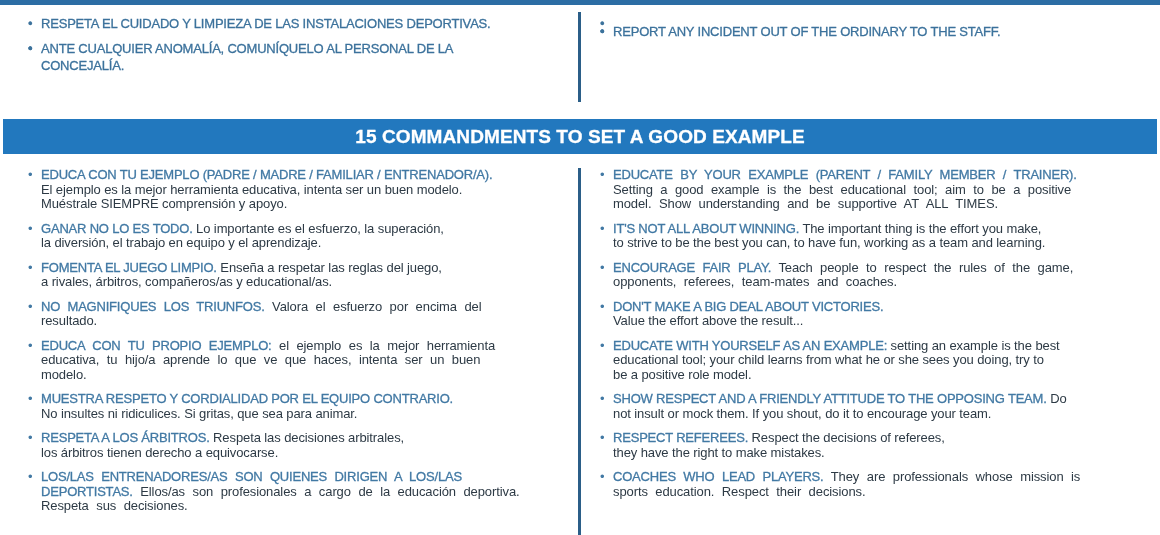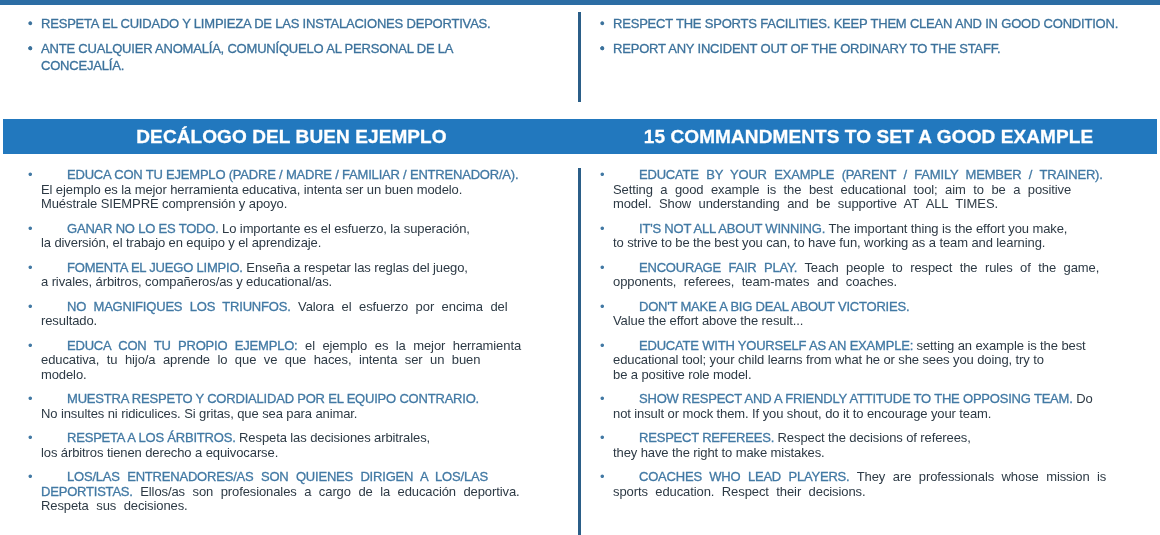--- a/index.html
+++ b/index.html
@@ -31,50 +31,49 @@
     color:#ffffff;font-weight:bold;font-size:19px;letter-spacing:0.1px;
     -webkit-text-stroke:0.3px #fff;
   }
   .main-section{position:absolute;top:154px;left:0;right:0;bottom:0;display:flex;}
   .main-section .col-l{padding-top:14px;}
   .main-section .col-r{padding-top:14px;}
   .item{
     position:relative;padding-left:13px;margin-bottom:10px;
     font-size:13px;line-height:14.5px;color:var(--body);letter-spacing:-0.1px;
   }
-  .item .lead{color:var(--lead);-webkit-text-stroke:0.3px currentColor;letter-spacing:-0.2px;white-space:pre;margin-left:26px;}
+  .item .lead{color:var(--lead);-webkit-text-stroke:0.3px currentColor;letter-spacing:-0.2px;white-space:pre;}
   .item .btxt{white-space:pre;}
   .item.spread{word-spacing:4px;}
   .bullet{position:absolute;left:0;top:0;color:var(--lead);}
   .titem .bullet{color:var(--top_item);}
 </style>
 </head>
 <body>
 
 <div class="page">
   <div class="toprule"></div>
 
   <div class="top-section">
     <div class="col-l">
       <div class="titem"><span class="bullet">•</span><span class="txt">RESPETA EL CUIDADO Y LIMPIEZA DE LAS INSTALACIONES DEPORTIVAS.</span></div>
       <div class="titem"><span class="bullet">•</span></div>
       <div class="titem"><span class="bullet">•</span><span class="txt">ANTE CUALQUIER ANOMALÍA, COMUNÍQUELO AL PERSONAL DE LA
 CONCEJALÍA.</span></div>
     </div>
     <div class="col-r">
-      <div class="titem"><span class="bullet">•</span><span class="txt">RESPECT THE SPORTS FACILITIES. KEEP THEM CLEAN AND IN GOOD CONDITION.</span></div>
+      <div class="titem"><span class="bullet">•</span></div>
       <div class="titem"><span class="bullet">•</span></div>
       <div class="titem"><span class="bullet">•</span><span class="txt">REPORT ANY INCIDENT OUT OF THE ORDINARY TO THE STAFF.</span></div>
     </div>
   </div>
 
   <div class="vdivider upper"></div>
 
   <div class="banner">
-    <div class="banner-half">DECÁLOGO DEL BUEN EJEMPLO</div>
     <div class="banner-half">15 COMMANDMENTS TO SET A GOOD EXAMPLE</div>
   </div>
 
   <div class="main-section">
     <div class="col-l">
       <div class="item"><span class="bullet">•</span><span class="lead">EDUCA CON TU EJEMPLO (PADRE / MADRE / FAMILIAR / ENTRENADOR/A).</span><span class="btxt">
 El ejemplo es la mejor herramienta educativa, intenta ser un buen modelo.
 Muéstrale SIEMPRE comprensión y apoyo.</span></div>
       <div class="item"><span class="bullet">•</span><span class="lead">GANAR NO LO ES TODO.</span><span class="btxt"> Lo importante es el esfuerzo, la superación,
 la diversión, el trabajo en equipo y el aprendizaje.</span></div>

